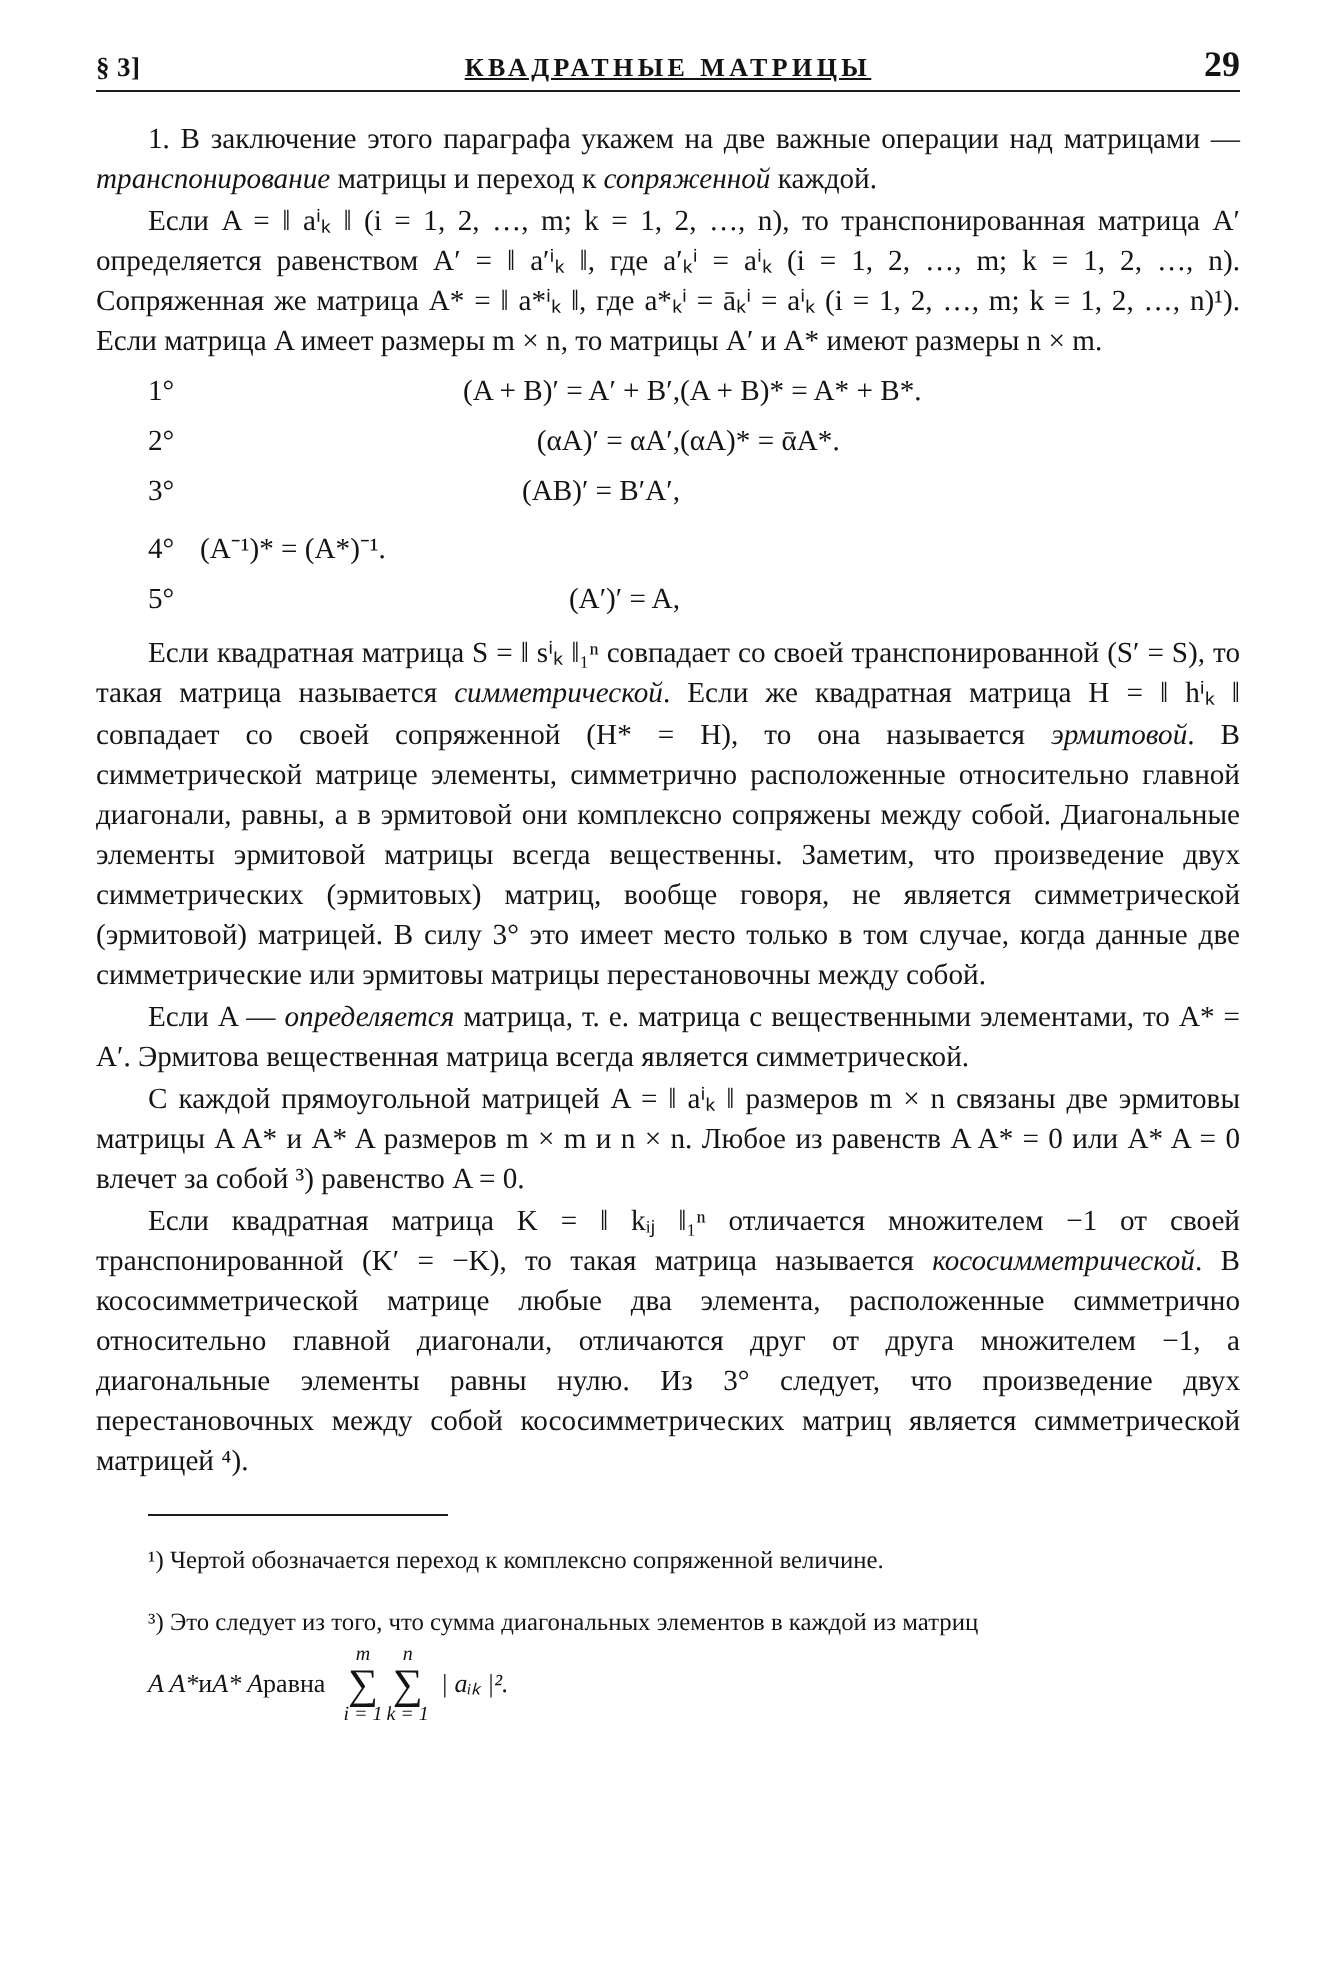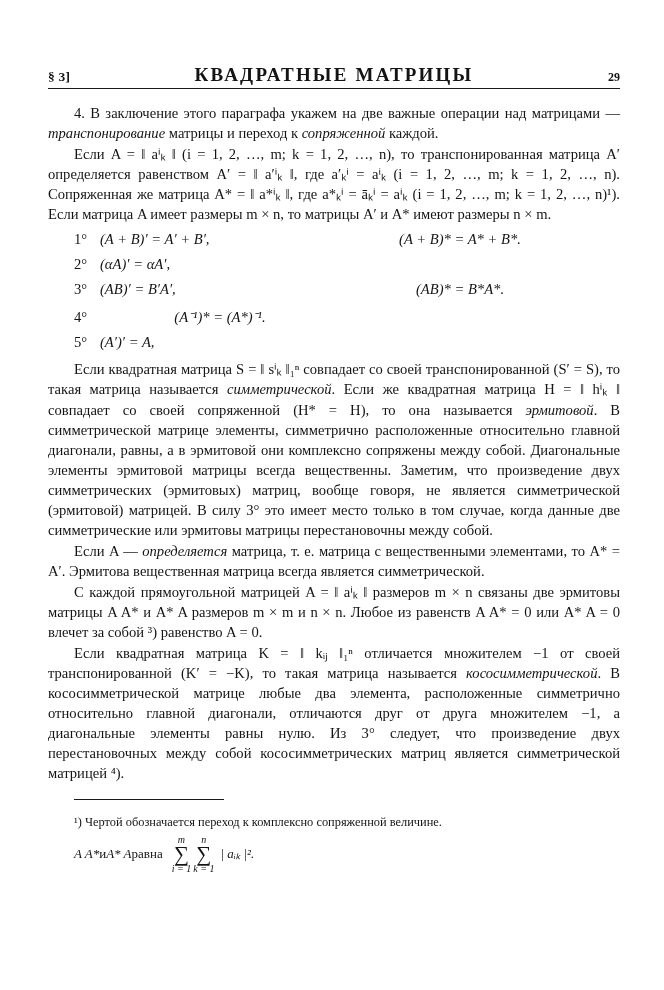--- a/index.html
+++ b/index.html
@@ -40,28 +40,28 @@
   .runhead .sect {
     font-weight: bold;
     letter-spacing: 0.2px;
     width: 90px;
   }
   .runhead .title {
     flex: 1;
     text-align: center;
     font-weight: bold;
     letter-spacing: 2.2px;
-    font-size: 19px;
+    font-size: 13px;
+    text-decoration: underline;
   }
   .runhead .pageno {
     width: 90px;
     text-align: right;
     font-weight: bold;
-    font-size: 12px;
-    margin-top: 48px;
+    font-size: 18px;
   }
   .rule {
     border-top: 1px solid #1a1a1a;
     margin-top: 1px;
     margin-bottom: 14px;
   }
 
   
   p.body {
     text-align: justify;
@@ -85,27 +85,24 @@
     margin-bottom: 8px;
   }
   .prop-row .lbl {
     width: 52px;
     padding-left: 26px;
     box-sizing: border-box;
     font-style: normal;
   }
   .prop-row .f1 {
     width: 240px;
-    text-align: left;
-    font-style: italic;
+    text-align: right;
   }
   .prop-row .f2 {
     width: 240px;
-    text-align: center;
-    font-style: italic;
   }
 
   
   .fn-rule {
     width: 150px;
     border-top: 1px solid #1a1a1a;
     margin: 16px 0 7px 26px;
   }
   .footnotes {
     font-size: 12.4px;
@@ -145,39 +142,39 @@
 <div class="page">
   <div class="page-inner">
 
     <div class="runhead">
       <span class="sect">§ 3]</span>
       <span class="title">КВАДРАТНЫЕ МАТРИЦЫ</span>
       <span class="pageno">29</span>
     </div>
     <div class="rule"></div>
 
-    <p class="body"><span>4. В заключение этого параграфа укажем на две важные операции над матрицами — </span><i>транспонирование</i><span> матрицы и переход к </span><i>сопряженной</i><span> каждой.</span></p>
+    <p class="body"><span>1. В заключение этого параграфа укажем на две важные операции над матрицами — </span><i>транспонирование</i><span> матрицы и переход к </span><i>сопряженной</i><span> каждой.</span></p>
 
     <p class="body">Если  A = ‖ aⁱₖ ‖  (i = 1, 2, …, m;  k = 1, 2, …, n),  то транспонированная матрица  A′  определяется равенством  A′ = ‖ a′ⁱₖ ‖,  где  a′ₖⁱ = aⁱₖ  (i = 1, 2, …, m;  k = 1, 2, …, n).  Сопряженная же матрица  A* = ‖ a*ⁱₖ ‖,  где  a*ₖⁱ = āₖⁱ = aⁱₖ  (i = 1, 2, …, m;  k = 1, 2, …, n)¹).  Если матрица  A  имеет размеры  m × n,  то матрицы  A′  и  A*  имеют размеры  n × m.</p>
 
 
     <div class="prop-list">
       <div class="prop-row">
         <span class="lbl">1°</span>
         <span class="f1">(A + B)′ = A′ + B′,</span>
         <span class="f2">(A + B)* = A* + B*.</span>
       </div>
       <div class="prop-row">
         <span class="lbl">2°</span>
         <span class="f1">(αA)′ = αA′,</span>
+        <span class="f2">(αA)* = ᾱA*.</span>
       </div>
       <div class="prop-row">
         <span class="lbl">3°</span>
         <span class="f1">(AB)′ = B′A′,</span>
-        <span class="f2">(AB)* = B*A*.</span>
       </div>
       <div class="prop-row">
         <span class="lbl">4°</span>
         <span class="f2">(A⁻¹)* = (A*)⁻¹.</span>
       </div>
       <div class="prop-row">
         <span class="lbl">5°</span>
         <span class="f1">(A′)′ = A,</span>
       </div>
     </div>
@@ -187,20 +184,21 @@
     <p class="body"><span>Если  A — </span><i>определяется</i><span> матрица, т. е. матрица с вещественными элементами, то  A* = A′.  Эрмитова вещественная матрица всегда является симметрической.</span></p>
 
     <p class="body">С каждой прямоугольной матрицей  A = ‖ aⁱₖ ‖  размеров  m × n  связаны две эрмитовы матрицы  A A*  и  A* A  размеров  m × m  и  n × n.  Любое из равенств  A A* = 0  или  A* A = 0  влечет за собой ³)  равенство  A = 0.</p>
 
     <p class="body"><span>Если квадратная матрица  K = ‖ kᵢⱼ ‖₁ⁿ  отличается множителем  −1  от своей транспонированной  (K′ = −K),  то такая матрица называется </span><i>кососимметрической</i><span>. В кососимметрической матрице любые два элемента, расположенные симметрично относительно главной диагонали, отличаются друг от друга множителем  −1,  а диагональные элементы равны нулю. Из 3° следует, что произведение двух перестановочных между собой кососимметрических матриц является симметрической матрицей ⁴).</span></p>
 
     <div class="fn-rule"></div>
 
     <div class="footnotes">
       <p>¹) Чертой обозначается переход к комплексно сопряженной величине.</p>
+      <p>³) Это следует из того, что сумма диагональных элементов в каждой из матриц</p>
       <div class="sumline">
         <i>A A*</i>
         <span> и </span>
         <i>A* A</i>
         <span> равна</span>
         <span style="width:8px"></span>
         <span class="bigsum">
           <span>m</span>
           <span class="sigma">∑</span>
           <span>i = 1</span>

